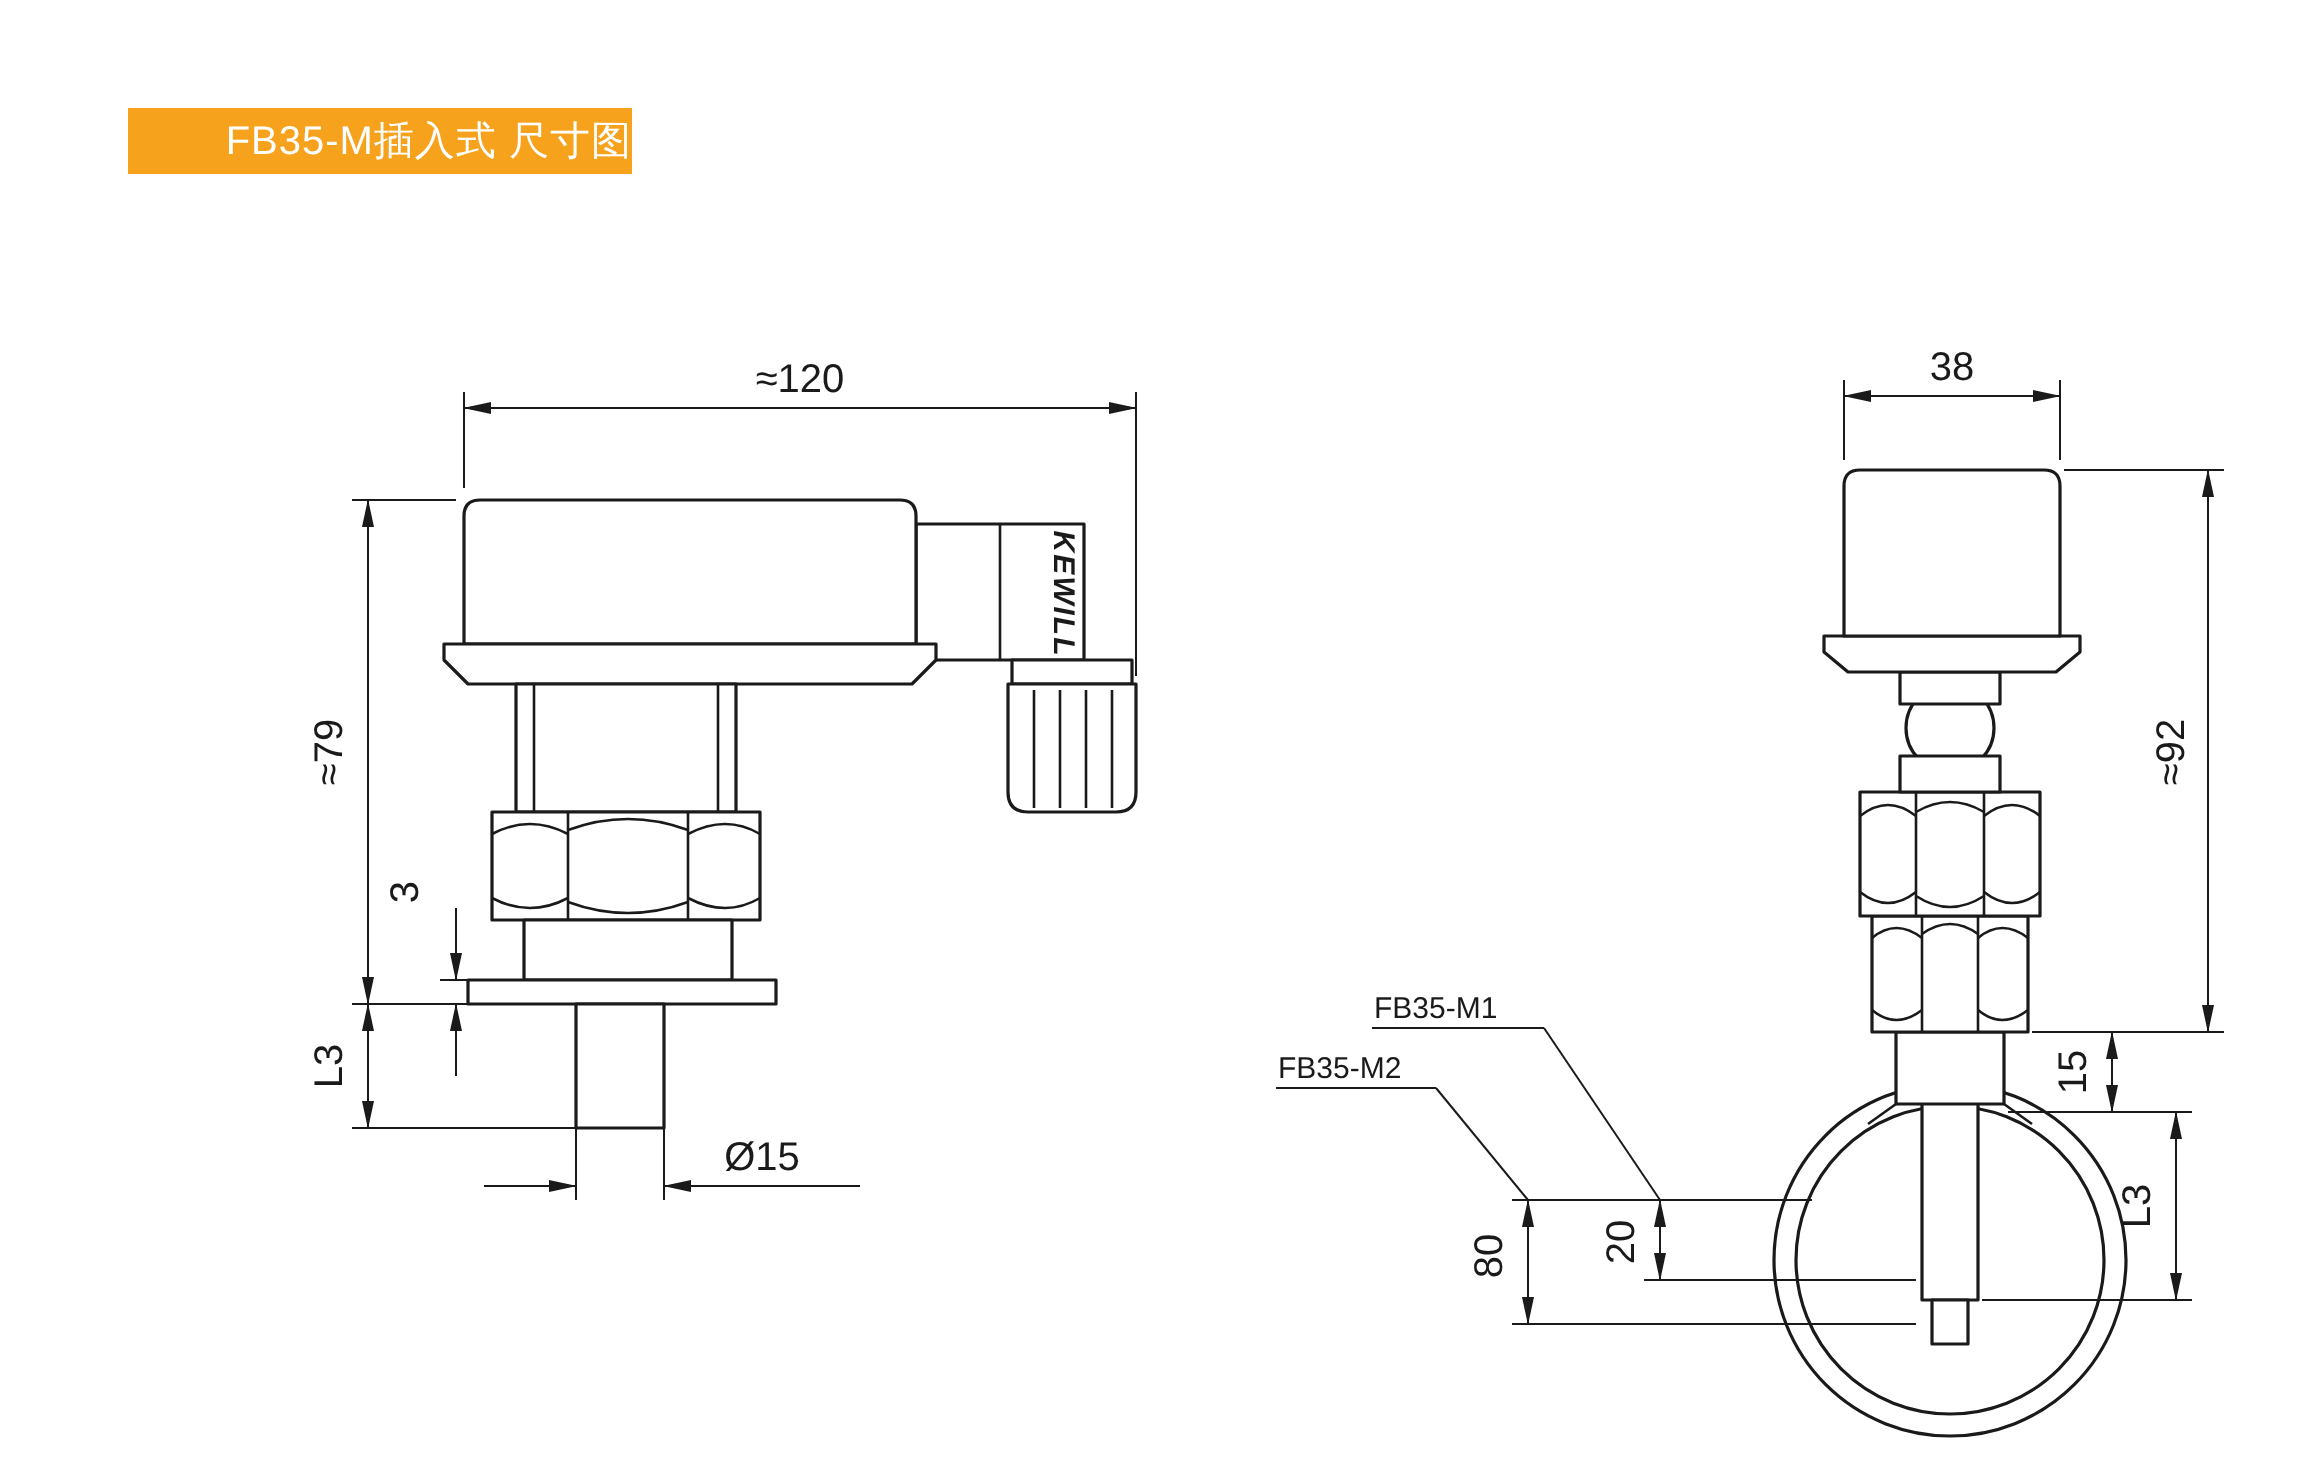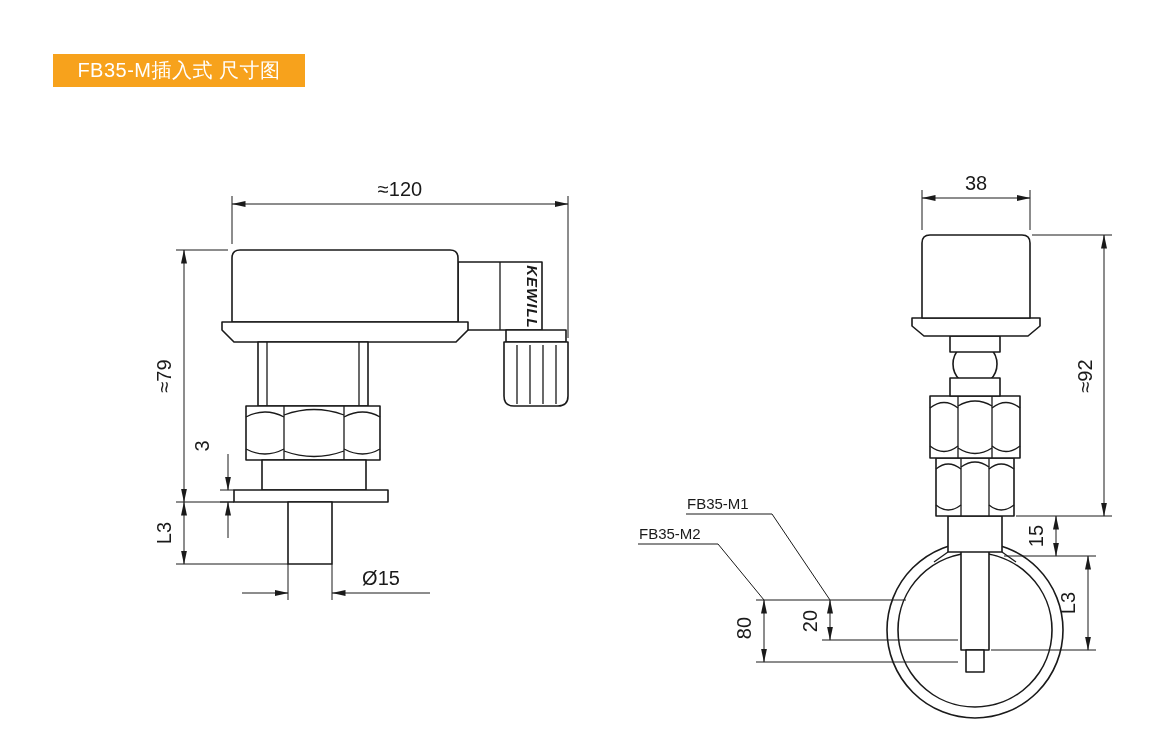--- a/index.html
+++ b/index.html
@@ -6,27 +6,27 @@
   .stage {
     position: relative;
     width: 1156px;
     height: 742px;
     background: #ffffff;
     overflow: hidden;
     font-family: "Liberation Sans", sans-serif;
   }
   .banner {
     position: absolute;
-    left: 53px;
+    left: 64px;
     top: 54px;
     width: 252px;
     height: 33px;
     display: flex;
     align-items: center;
-    justify-content: center;
+    justify-content: flex-end;
     font-size: 20px;
     letter-spacing: 0.5px;
     background: #F7A21C;
     color: #ffffff;
   }
   svg { position: absolute; left: 0; top: 0; }
   svg text { font-family: "Liberation Sans", sans-serif; fill: #1a1a1a; }
   .dim-text { font-size: 20px; }
   .small-label { font-size: 15px; }
   .brand {

